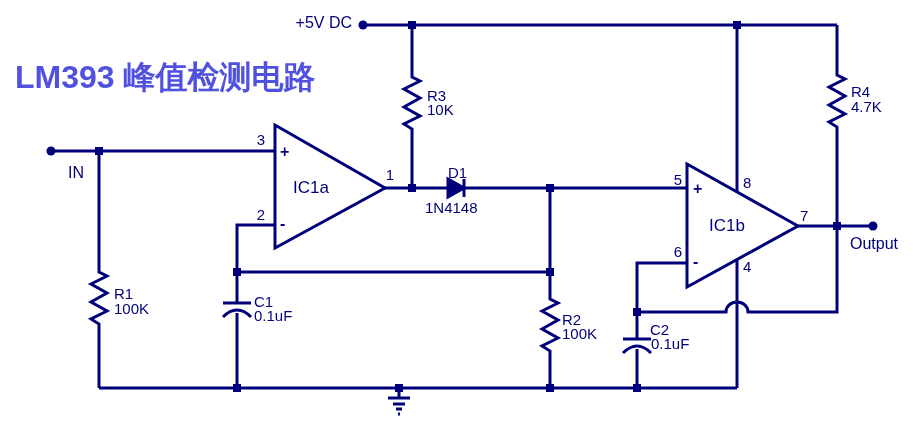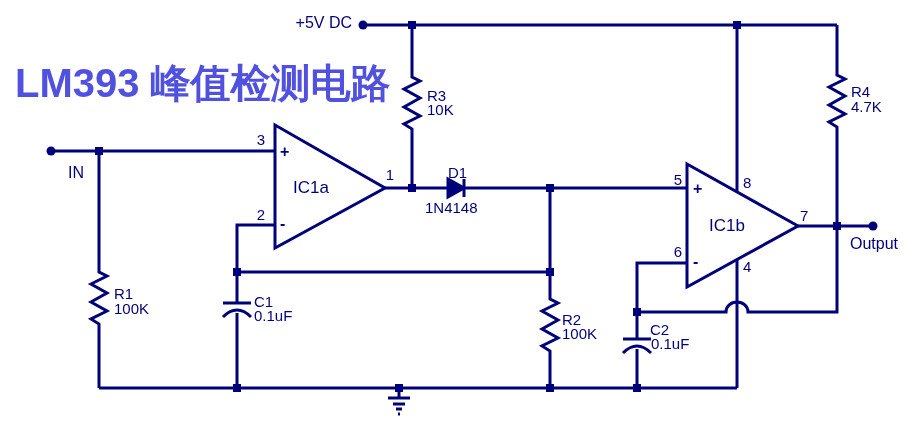--- a/index.html
+++ b/index.html
@@ -7,21 +7,21 @@
     position:relative;
     width:913px;height:438px;
     background:#fff;
     font-family:"Liberation Sans","DejaVu Sans",sans-serif;
     overflow:hidden;
     border-radius:14px;
   }
   .stage svg{position:absolute;left:0;top:0;}
   .title{
     position:absolute;left:15px;top:56px;
-    font-size:40px;font-weight:bold;letter-spacing:0px;
+    font-size:32px;font-weight:bold;letter-spacing:0px;
     color:#5151DF;white-space:nowrap;
     font-family:"Liberation Sans","DejaVu Sans",sans-serif;
   }
   text{
     font-family:"Liberation Sans","DejaVu Sans",sans-serif;
     fill:#00007B;
   }
   .lbl{font-size:15px;}
   .lbl-big{font-size:16px;}
   .ref-ic{font-size:17px;}

